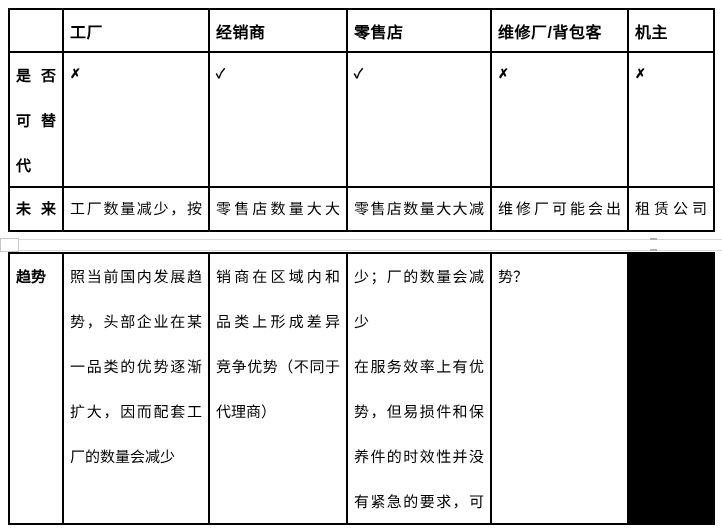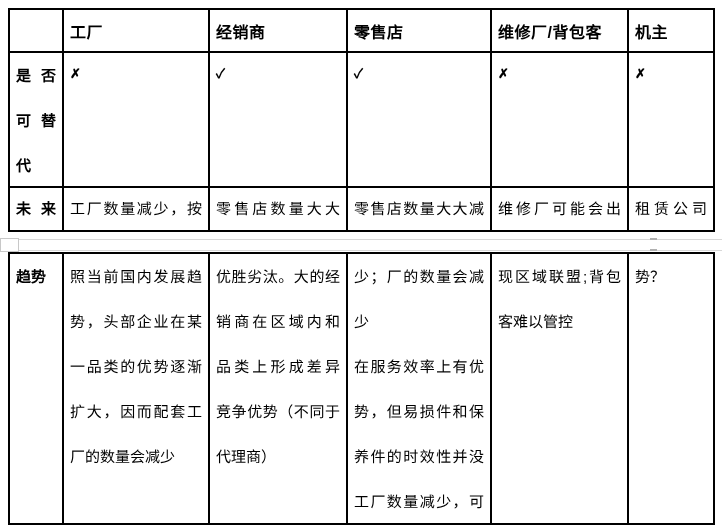--- a/index.html
+++ b/index.html
@@ -102,36 +102,31 @@
         <div class="tline tlast">趋势</div>
       </div>
     <div class="cell">
         <div class="tline">照当前国内发展趋</div>
         <div class="tline">势，头部企业在某</div>
         <div class="tline">一品类的优势逐渐</div>
         <div class="tline">扩大，因而配套工</div>
         <div class="tline tlast">厂的数量会减少</div>
       </div>
     <div class="cell">
-        <div class="tline">优胜劣汰。大的经</div>
         <div class="tline">销商在区域内和</div>
         <div class="tline">品类上形成差异</div>
         <div class="tline">竞争优势（不同于</div>
         <div class="tline tlast">代理商）</div>
       </div>
     <div class="cell">
         <div class="tline">少；厂的数量会减少</div>
         <div class="tline">在服务效率上有优</div>
         <div class="tline">势，但易损件和保</div>
         <div class="tline">养件的时效性并没</div>
-        <div class="tline">工厂数量减少，可</div>
+        <div class="tline">有紧急的要求，可</div>
         <div class="tline tlast">被替代性强</div>
-      </div>
-    <div class="cell">
-        <div class="tline">现区域联盟;背包</div>
-        <div class="tline tlast">客难以管控</div>
       </div>
     <div class="cell">
         <div class="tline tlast">势？</div>
       </div>
   </div>
 
 </div>
 
 </body></html>

